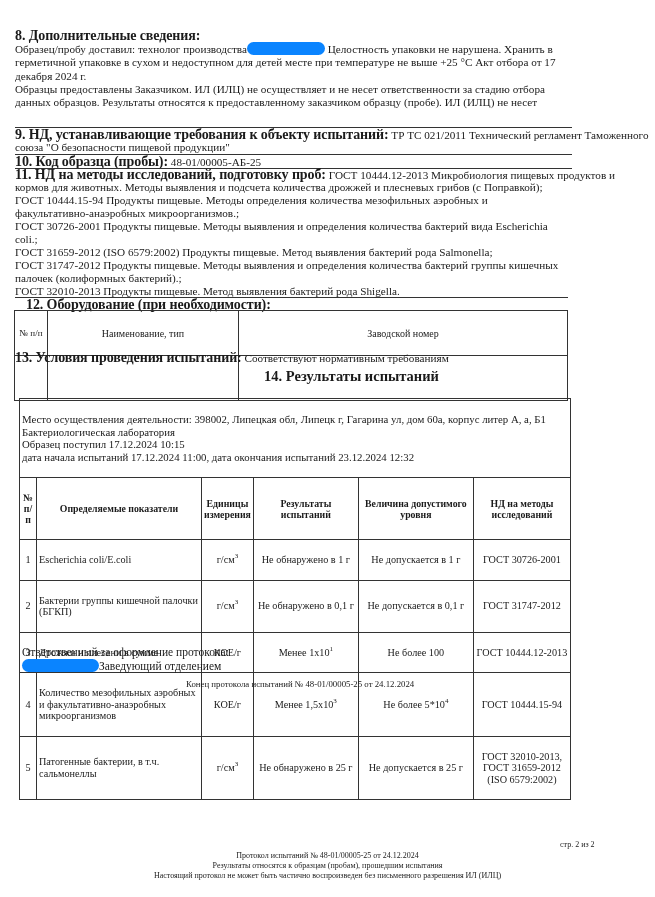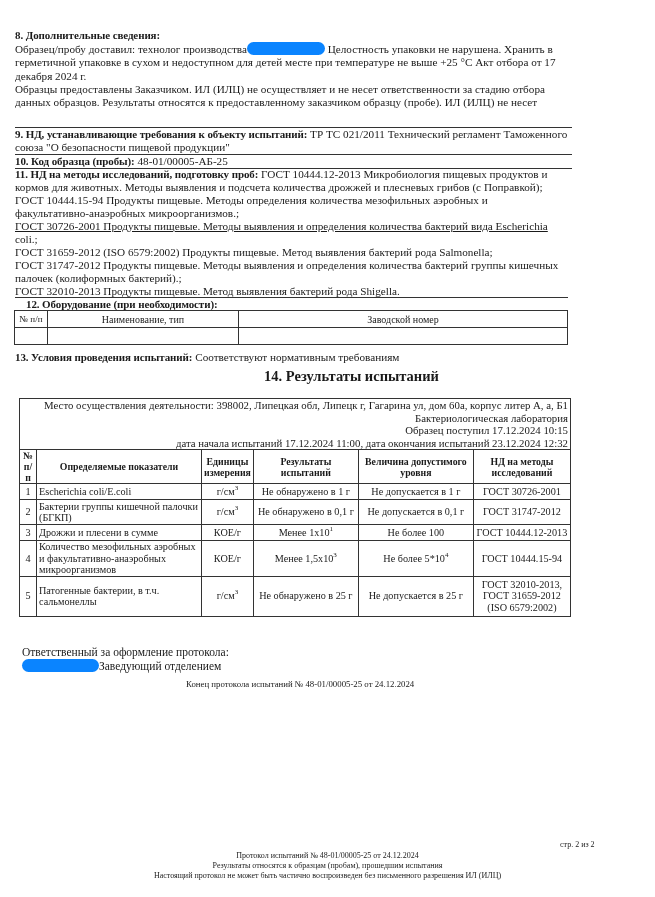--- a/index.html
+++ b/index.html
@@ -2,40 +2,40 @@
 <html><head>
 <meta charset="utf-8">
 <style>
   html, body { margin: 0; padding: 0; background: #ffffff; }
   body {
     width: 655px; height: 897px; position: relative; overflow: hidden;
     font-family: "Liberation Serif", "DejaVu Serif", serif;
     color: #1a1a1a; font-size: 11.2px; line-height: 13.2px;
   }
   .abs { position: absolute; }
-  .lbl { font-weight: bold; font-size: 11px; letter-spacing: -0.1px; }
+  .lbl { font-weight: bold; font-size: 14px; letter-spacing: -0.1px; }
   .redact {
     display: inline-block; background: #0a84ff; border-radius: 8px;
     width: 78px; height: 13px; vertical-align: -2px;
   }
   .sec8 { left: 15px; top: 29px; width: 600px; }
   .sec8 .line { white-space: nowrap; }
   .hr { position: absolute; height: 0; border-top: 1px solid #333; }
   .row { position: absolute; left: 15px; white-space: nowrap; }
 
   table { border-collapse: collapse; }
-  td, th { border: 1px solid #333; padding: 0 2px; font-weight: normal; margin-left: 44px; }
+  td, th { border: 1px solid #333; padding: 14px 2px; font-weight: normal; margin-left: 44px; }
 
   .equip { left: 14px; top: 310px; width: 554px; font-size: 10px; }
   .equip td { height: 16px; text-align: center; line-height: 11px; }
 
   .results-title { left: 0; width: 655px; top: 370px; text-align: center; font-size: 14.5px; font-weight: bold; padding-left: 24px; }
 
   .res { left: 19px; top: 398px; width: 552px; font-size: 10.2px; line-height: 11.5px; }
-  .res .hdr td { text-align: right; line-height: 12.5px; font-size: 10.8px; }
+  .res .hdr td { text-align: left; line-height: 12.5px; font-size: 10.8px; }
   .res th { font-weight: bold; text-align: center; font-size: 9.8px; line-height: 11px; }
   .res td.c { text-align: center; }
   .res td.l { text-align: left; }
   sup { font-size: 7px; line-height: 0; vertical-align: 5px; }
 
   .footer { left: 0; width: 655px; text-align: center; font-size: 8px; line-height: 10px; }
 </style>
 </head>
 <body>
 
@@ -64,21 +64,21 @@
 </div>
 <div class="hr" style="left:15px; top:168px; width:557px;"></div>
 
 <div class="row" style="top:168px;">
   <span class="lbl">11. НД на методы исследований, подготовку проб:</span>
   <span>ГОСТ 10444.12-2013 Микробиология пищевых продуктов и</span>
 </div>
 <div class="row" style="top:181px;">кормов для животных. Методы выявления и подсчета количества дрожжей и плесневых грибов (с Поправкой);</div>
 <div class="row" style="top:194px;">ГОСТ 10444.15-94 Продукты пищевые. Методы определения количества мезофильных аэробных и</div>
 <div class="row" style="top:207px;">факультативно-анаэробных микроорганизмов.;</div>
-<div class="row" style="top:220px;text-decoration:underline;">ГОСТ 30726-2001 Продукты пищевые. Методы выявления и определения количества бактерий вида Escherichia</div>
+<div class="row" style="top:220px;">ГОСТ 30726-2001 Продукты пищевые. Методы выявления и определения количества бактерий вида Escherichia</div>
 <div class="row" style="top:233px;">coli.;</div>
 <div class="row" style="top:246px;">ГОСТ 31659-2012 (ISO 6579:2002) Продукты пищевые. Метод выявления бактерий рода Salmonella;</div>
 <div class="row" style="top:259px;">ГОСТ 31747-2012 Продукты пищевые. Методы выявления и определения количества бактерий группы кишечных</div>
 <div class="row" style="top:272px;">палочек (колиформных бактерий).;</div>
 <div class="row" style="top:285px;">ГОСТ 32010-2013 Продукты пищевые. Метод выявления бактерий рода Shigella.</div>
 <div class="hr" style="left:15px; top:297px; width:553px;"></div>
 
 <div class="row lbl" style="top:298px; left:26px;">12. Оборудование (при необходимости):</div>
 <table class="abs equip">
   <tbody>

